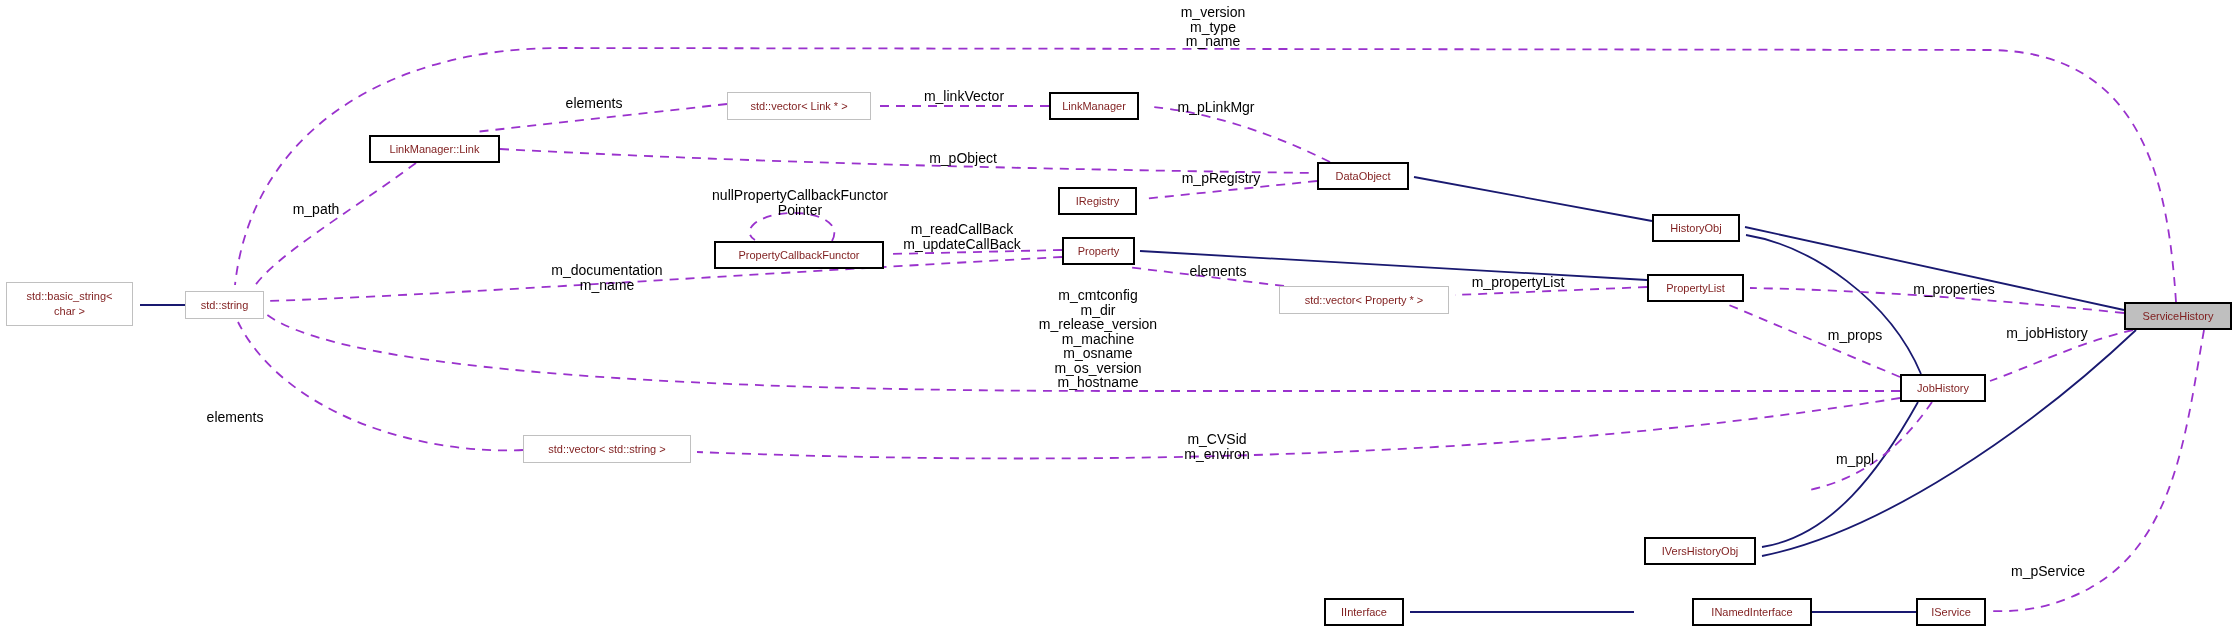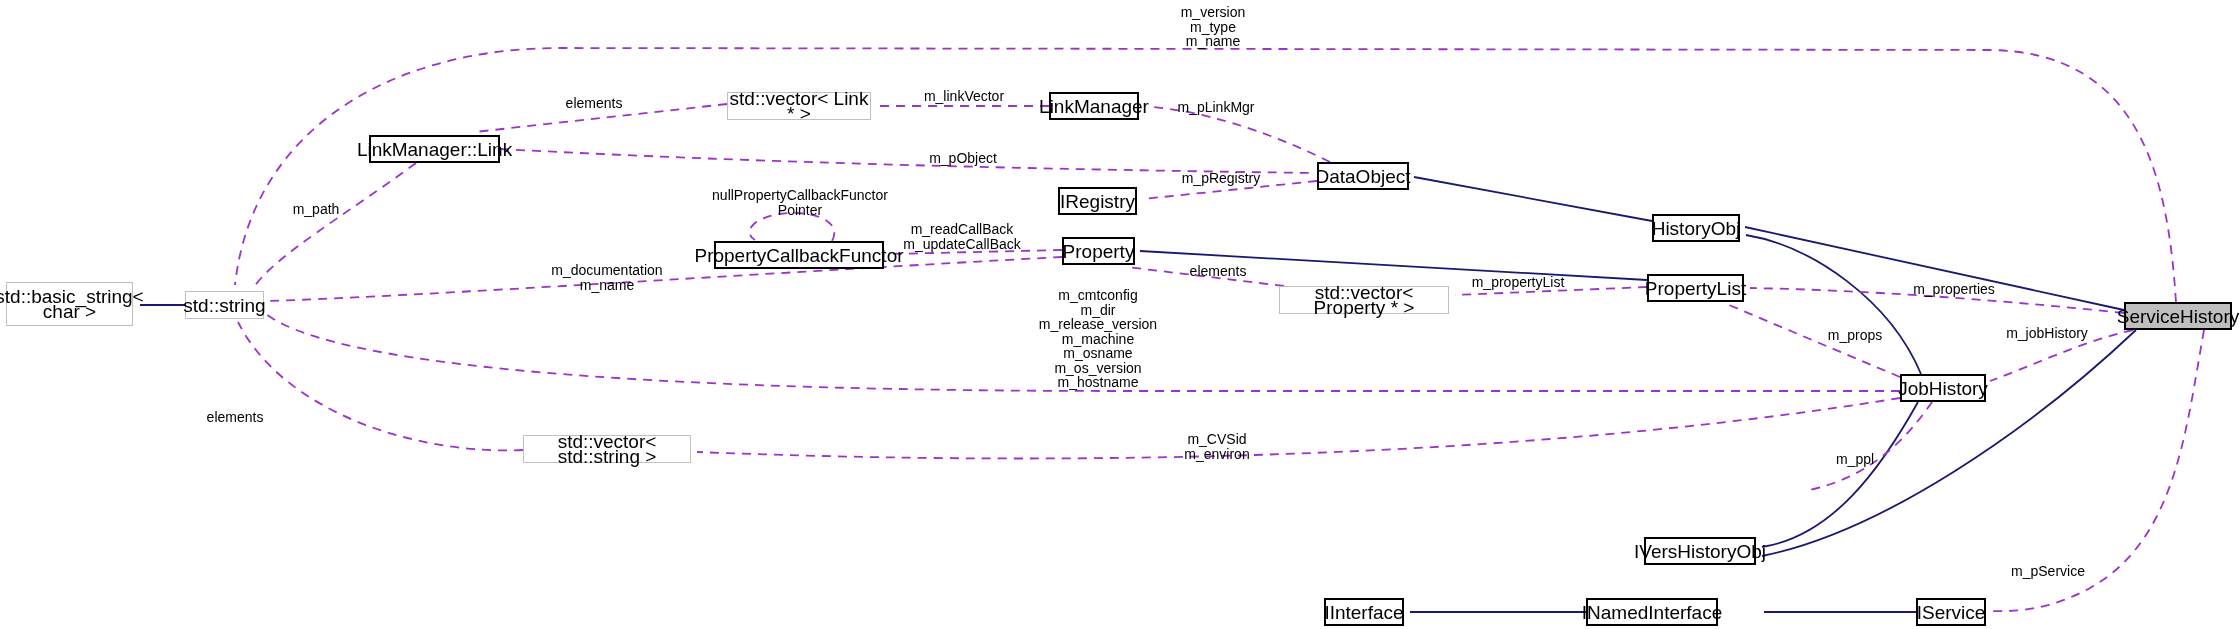--- a/index.html
+++ b/index.html
@@ -1,20 +1,20 @@
 <!DOCTYPE html>
 <html><head>
 <meta charset="utf-8">
 <style>
   html,body{margin:0;padding:0;background:#fff;}
   #canvas{position:relative;width:2240px;height:629px;background:#fff;overflow:hidden;
           font-family:"Liberation Sans","DejaVu Sans",sans-serif;}
   #edges{position:absolute;left:0;top:0;width:2240px;height:629px;}
   .n{position:absolute;display:flex;align-items:center;justify-content:center;
-     background:#fff;border:2px solid #000;font-size:19px;line-height:15px;color:#000000;
+     background:#fff;border:2px solid #000;font-size:11px;line-height:15px;color:#7f1d1d;
      white-space:pre-line;text-align:center;box-sizing:border-box;}
   .n.std{border:1.5px solid #c0c0c0;}
   .n.focus{background:#bfbfbf;border:2px solid #000;}
   .n.left{justify-content:flex-start;text-align:left;padding-left:7px;}
   .lbl{position:absolute;transform:translate(-50%,-50%);font-size:14px;line-height:14.5px;
        color:#000;white-space:pre-line;text-align:center;}
   path{fill:none;}
   .inh{stroke:#191970;stroke-width:1.8;}
   .use{stroke:#9a32cd;stroke-width:1.8;stroke-dasharray:9 7;}
 </style>
@@ -76,21 +76,21 @@
   <div class="n" style="left:1062px;top:237px;width:73px;height:28px">Property</div>
   <div class="n std" style="left:1279px;top:286px;width:170px;height:28px">std::vector&lt; Property * &gt;</div>
   <div class="n" style="left:1317px;top:162px;width:92px;height:28px">DataObject</div>
   <div class="n" style="left:1652px;top:214px;width:88px;height:28px">HistoryObj</div>
   <div class="n" style="left:1647px;top:274px;width:97px;height:28px">PropertyList</div>
   <div class="n focus" style="left:2124px;top:302px;width:108px;height:28px">ServiceHistory</div>
   <div class="n" style="left:1900px;top:374px;width:86px;height:28px">JobHistory</div>
   <div class="n std" style="left:523px;top:435px;width:168px;height:28px">std::vector&lt; std::string &gt;</div>
   <div class="n" style="left:1644px;top:537px;width:112px;height:28px">IVersHistoryObj</div>
   <div class="n" style="left:1324px;top:598px;width:80px;height:28px">IInterface</div>
-  <div class="n" style="left:1586px;top:598px;width:132px;height:28px">INamedInterface</div>
+  <div class="n" style="left:1692px;top:598px;width:120px;height:28px">INamedInterface</div>
   <div class="n" style="left:1916px;top:598px;width:70px;height:28px">IService</div>
 
   <div class="lbl" style="left:1213px;top:27px">m_version
 m_type
 m_name</div>
   <div class="lbl" style="left:594px;top:103px">elements</div>
   <div class="lbl" style="left:964px;top:96px">m_linkVector</div>
   <div class="lbl" style="left:1216px;top:107px">m_pLinkMgr</div>
   <div class="lbl" style="left:963px;top:158px">m_pObject</div>
   <div class="lbl" style="left:1221px;top:178px">m_pRegistry</div>

